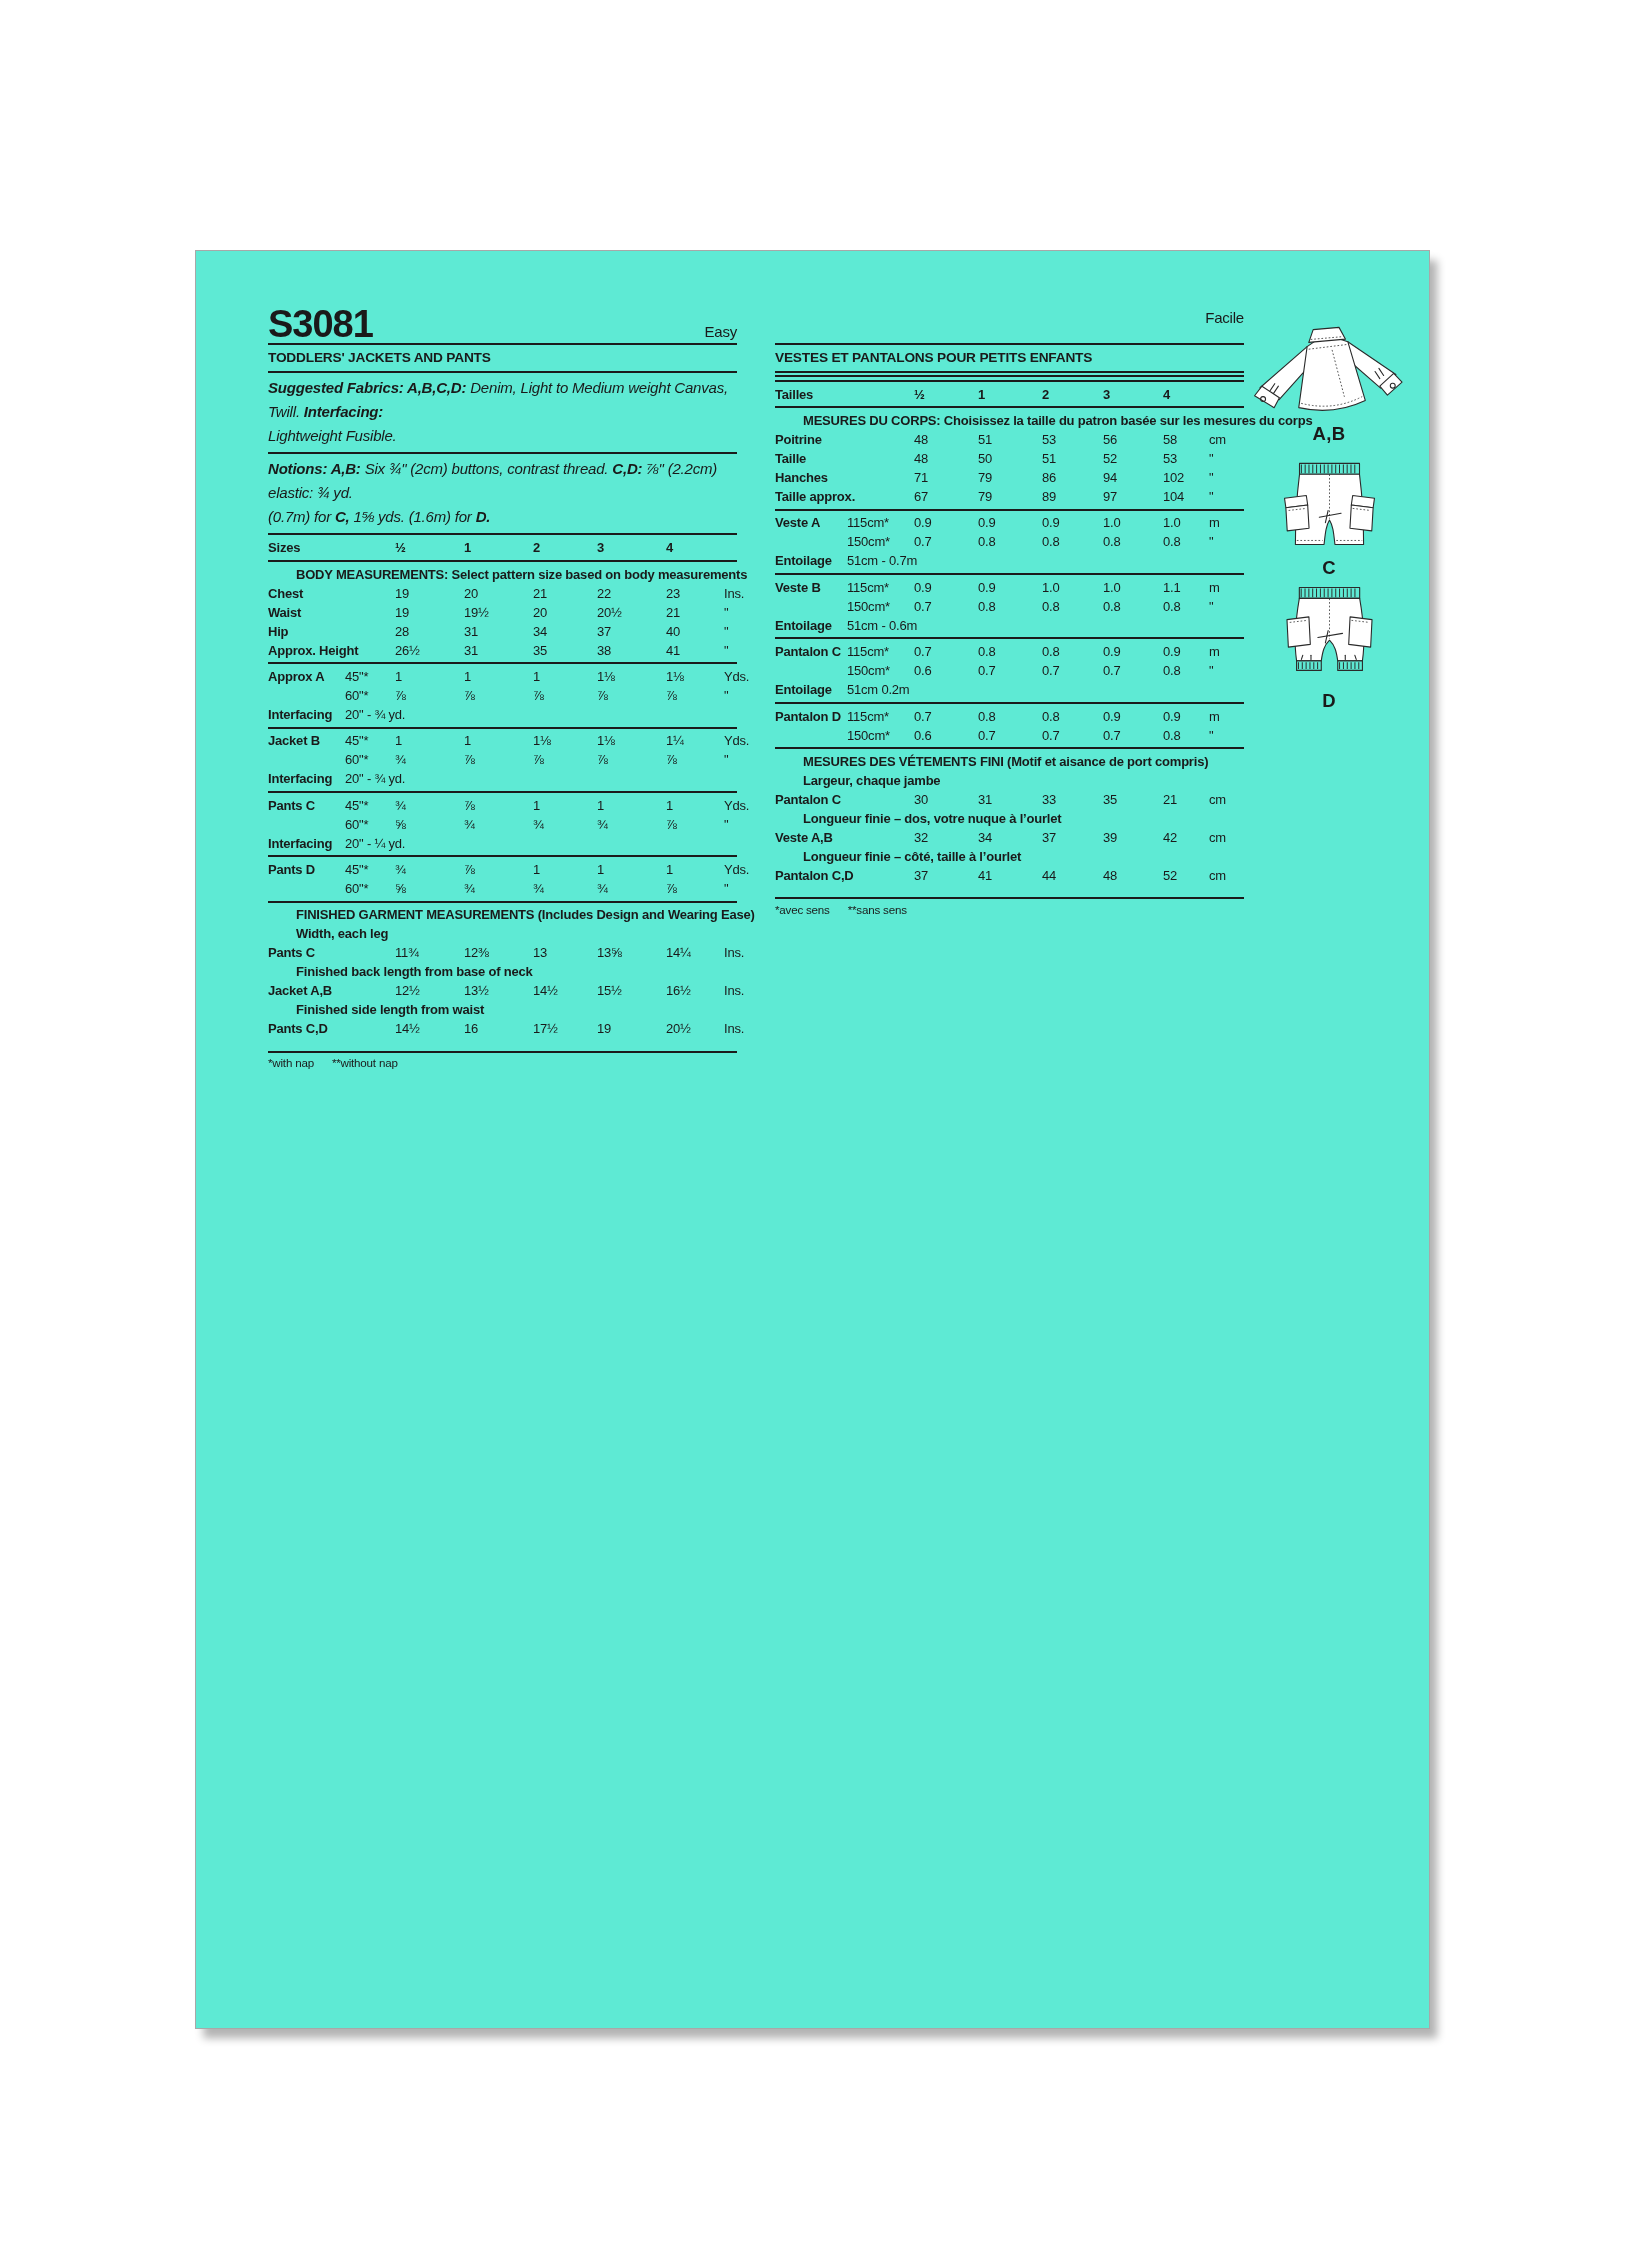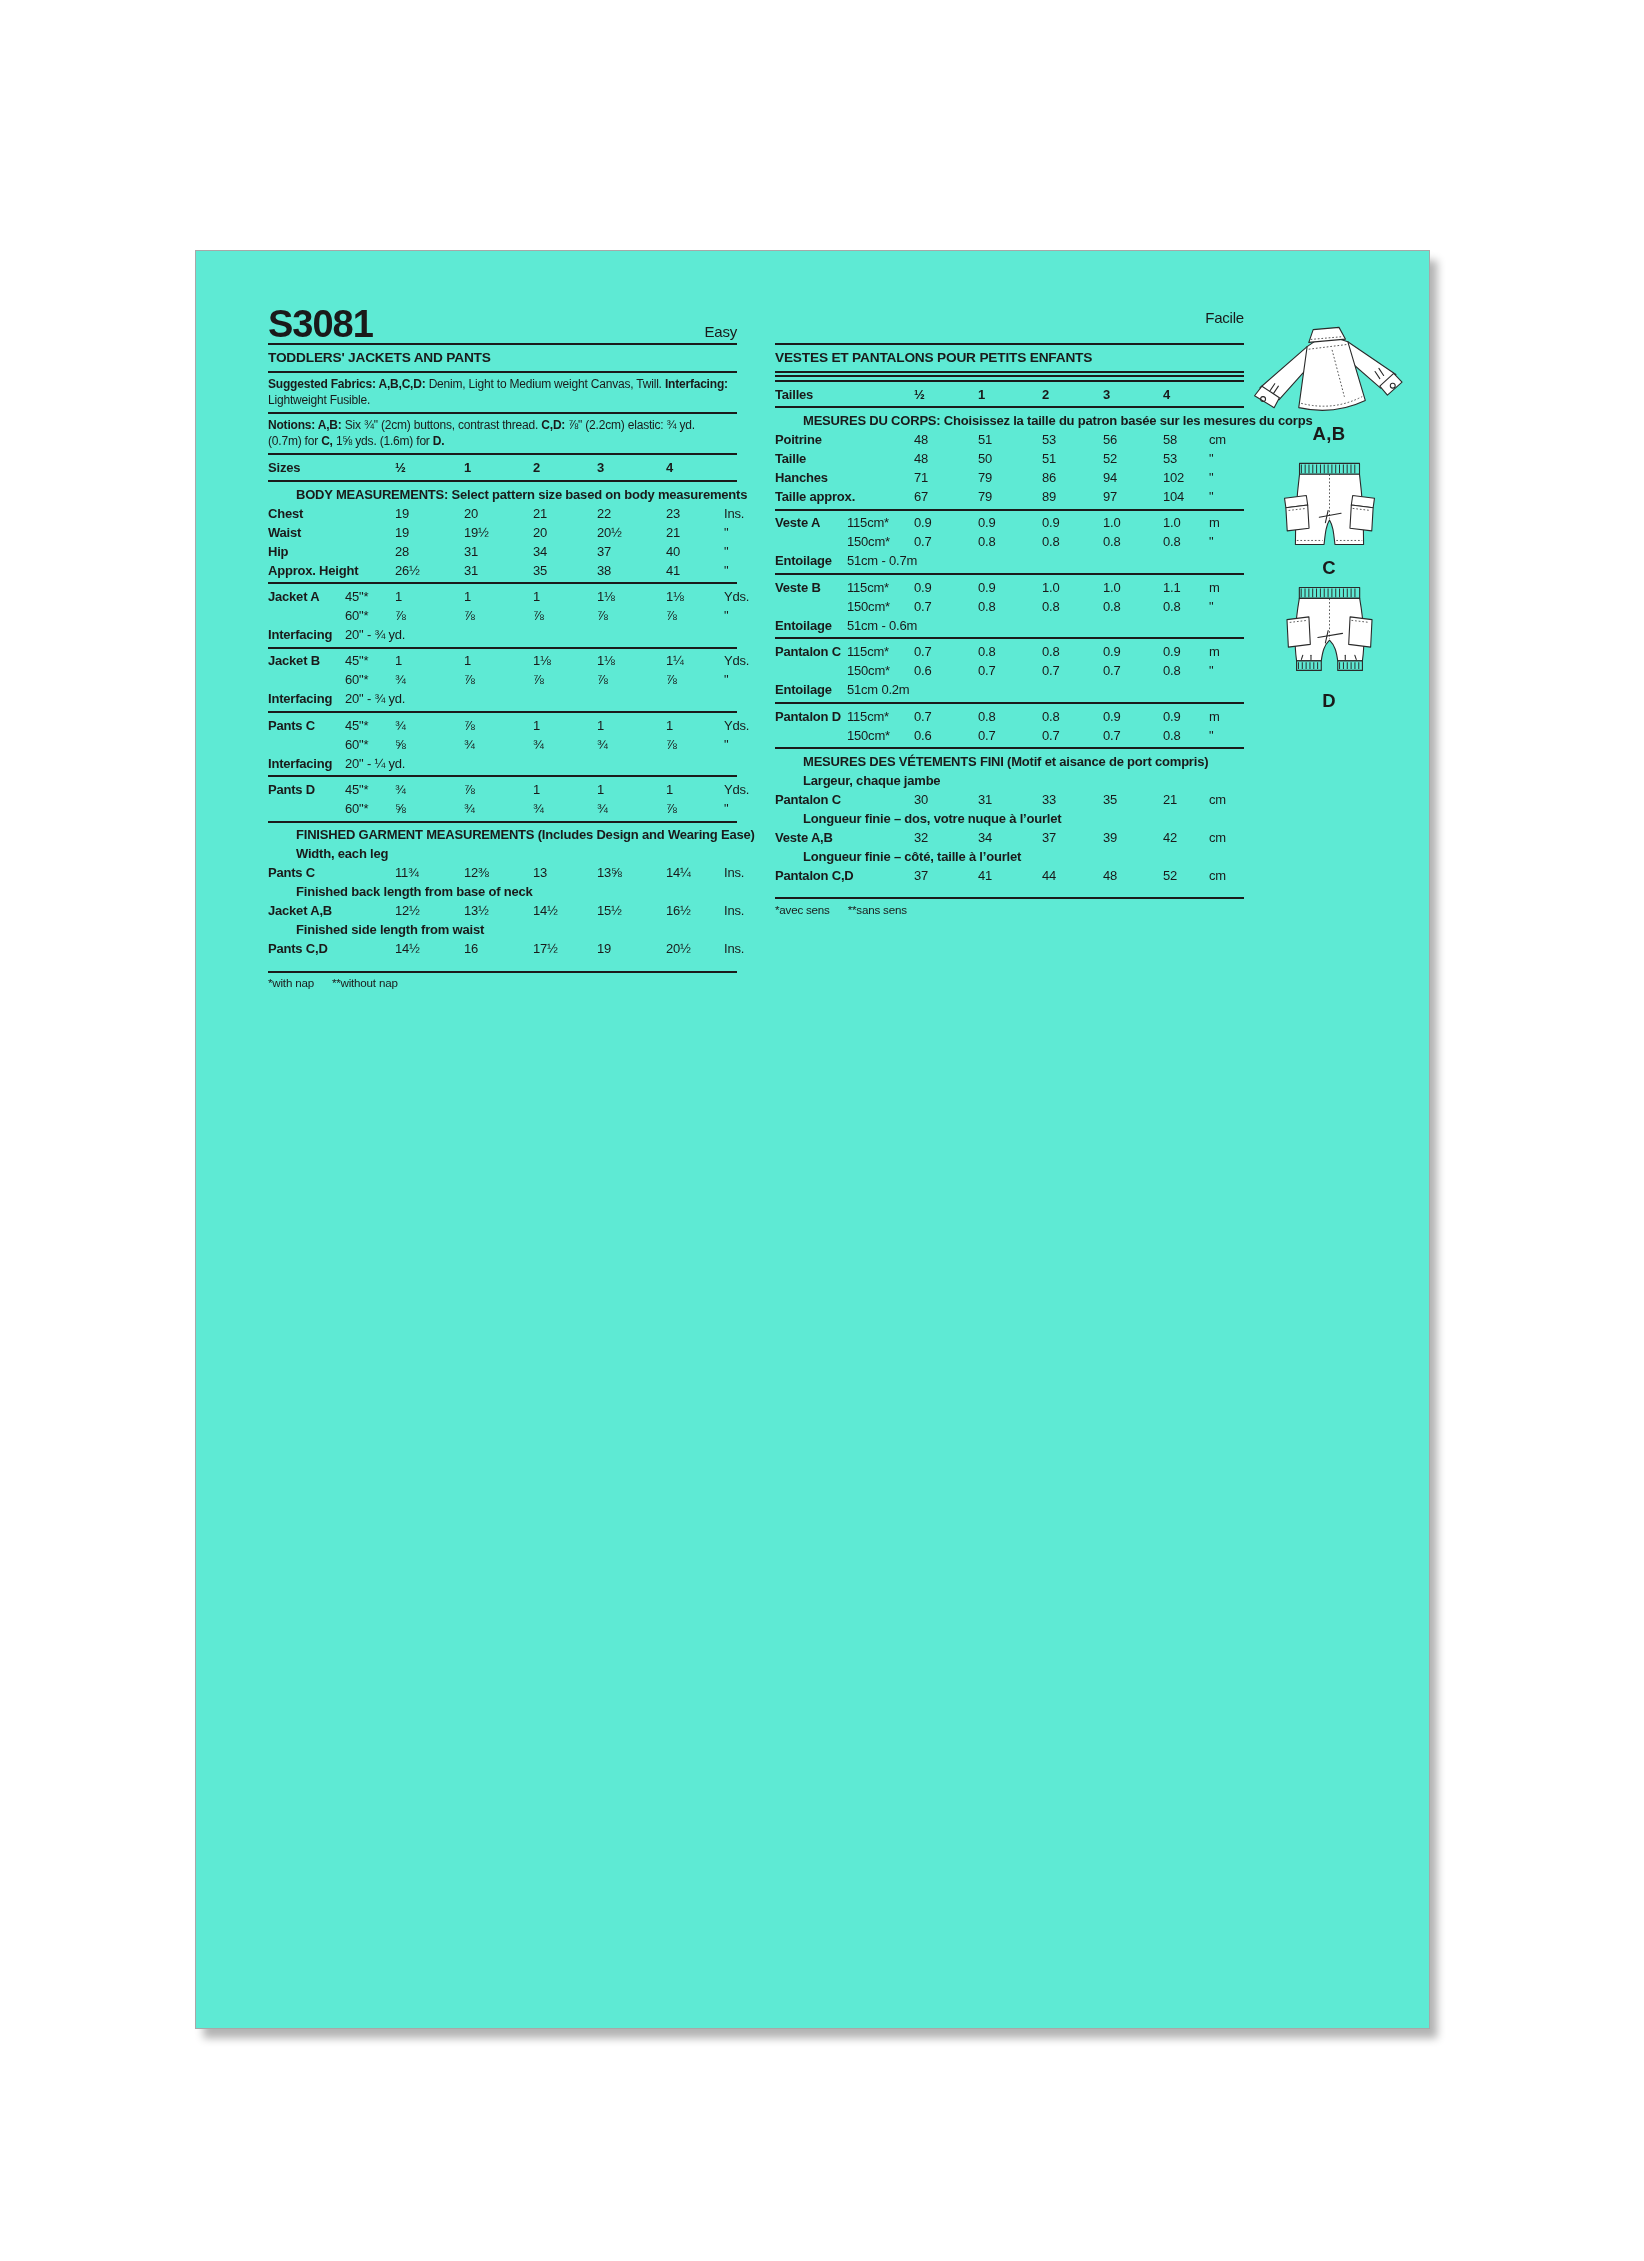--- a/index.html
+++ b/index.html
@@ -50,23 +50,24 @@
     margin: 2.7px 0 2.7px 0;
     height: 0;
   }
   .ptitle {
     font-size: 13.7px;
     font-weight: bold;
     line-height: 20px;
     white-space: nowrap;
   }
   .para {
-    font-size: 12px;
-    line-height: 16px;
+    font-size: 15px;
+    line-height: 24px;
     padding: 0.7px 0 1.4px 0;
+    font-style: italic;
   }
   .b { font-weight: bold; }
 
   .trow {
     font-size: 13px;
     line-height: 19px;
     min-height: 19px;
     white-space: nowrap;
   }
   .section { font-weight: bold; margin-left: 28px; }
@@ -171,21 +172,21 @@
           <span class="cell "></span>
           <span class="cell ">26½</span>
           <span class="cell ">31</span>
           <span class="cell ">35</span>
           <span class="cell ">38</span>
           <span class="cell ">41</span>
           <span class="cell ">"</span>
         </div>
         <div class="rule"></div>
         <div class="trow grid">
-          <span class="cell cell-label">Jacket A</span>
+          <span class="cell cell-label">Approx A</span>
           <span class="cell ">45"*</span>
           <span class="cell ">1</span>
           <span class="cell ">1</span>
           <span class="cell ">1</span>
           <span class="cell ">1⅛</span>
           <span class="cell ">1⅛</span>
           <span class="cell ">Yds.</span>
         </div>
         <div class="trow grid">
           <span class="cell cell-label"></span>

